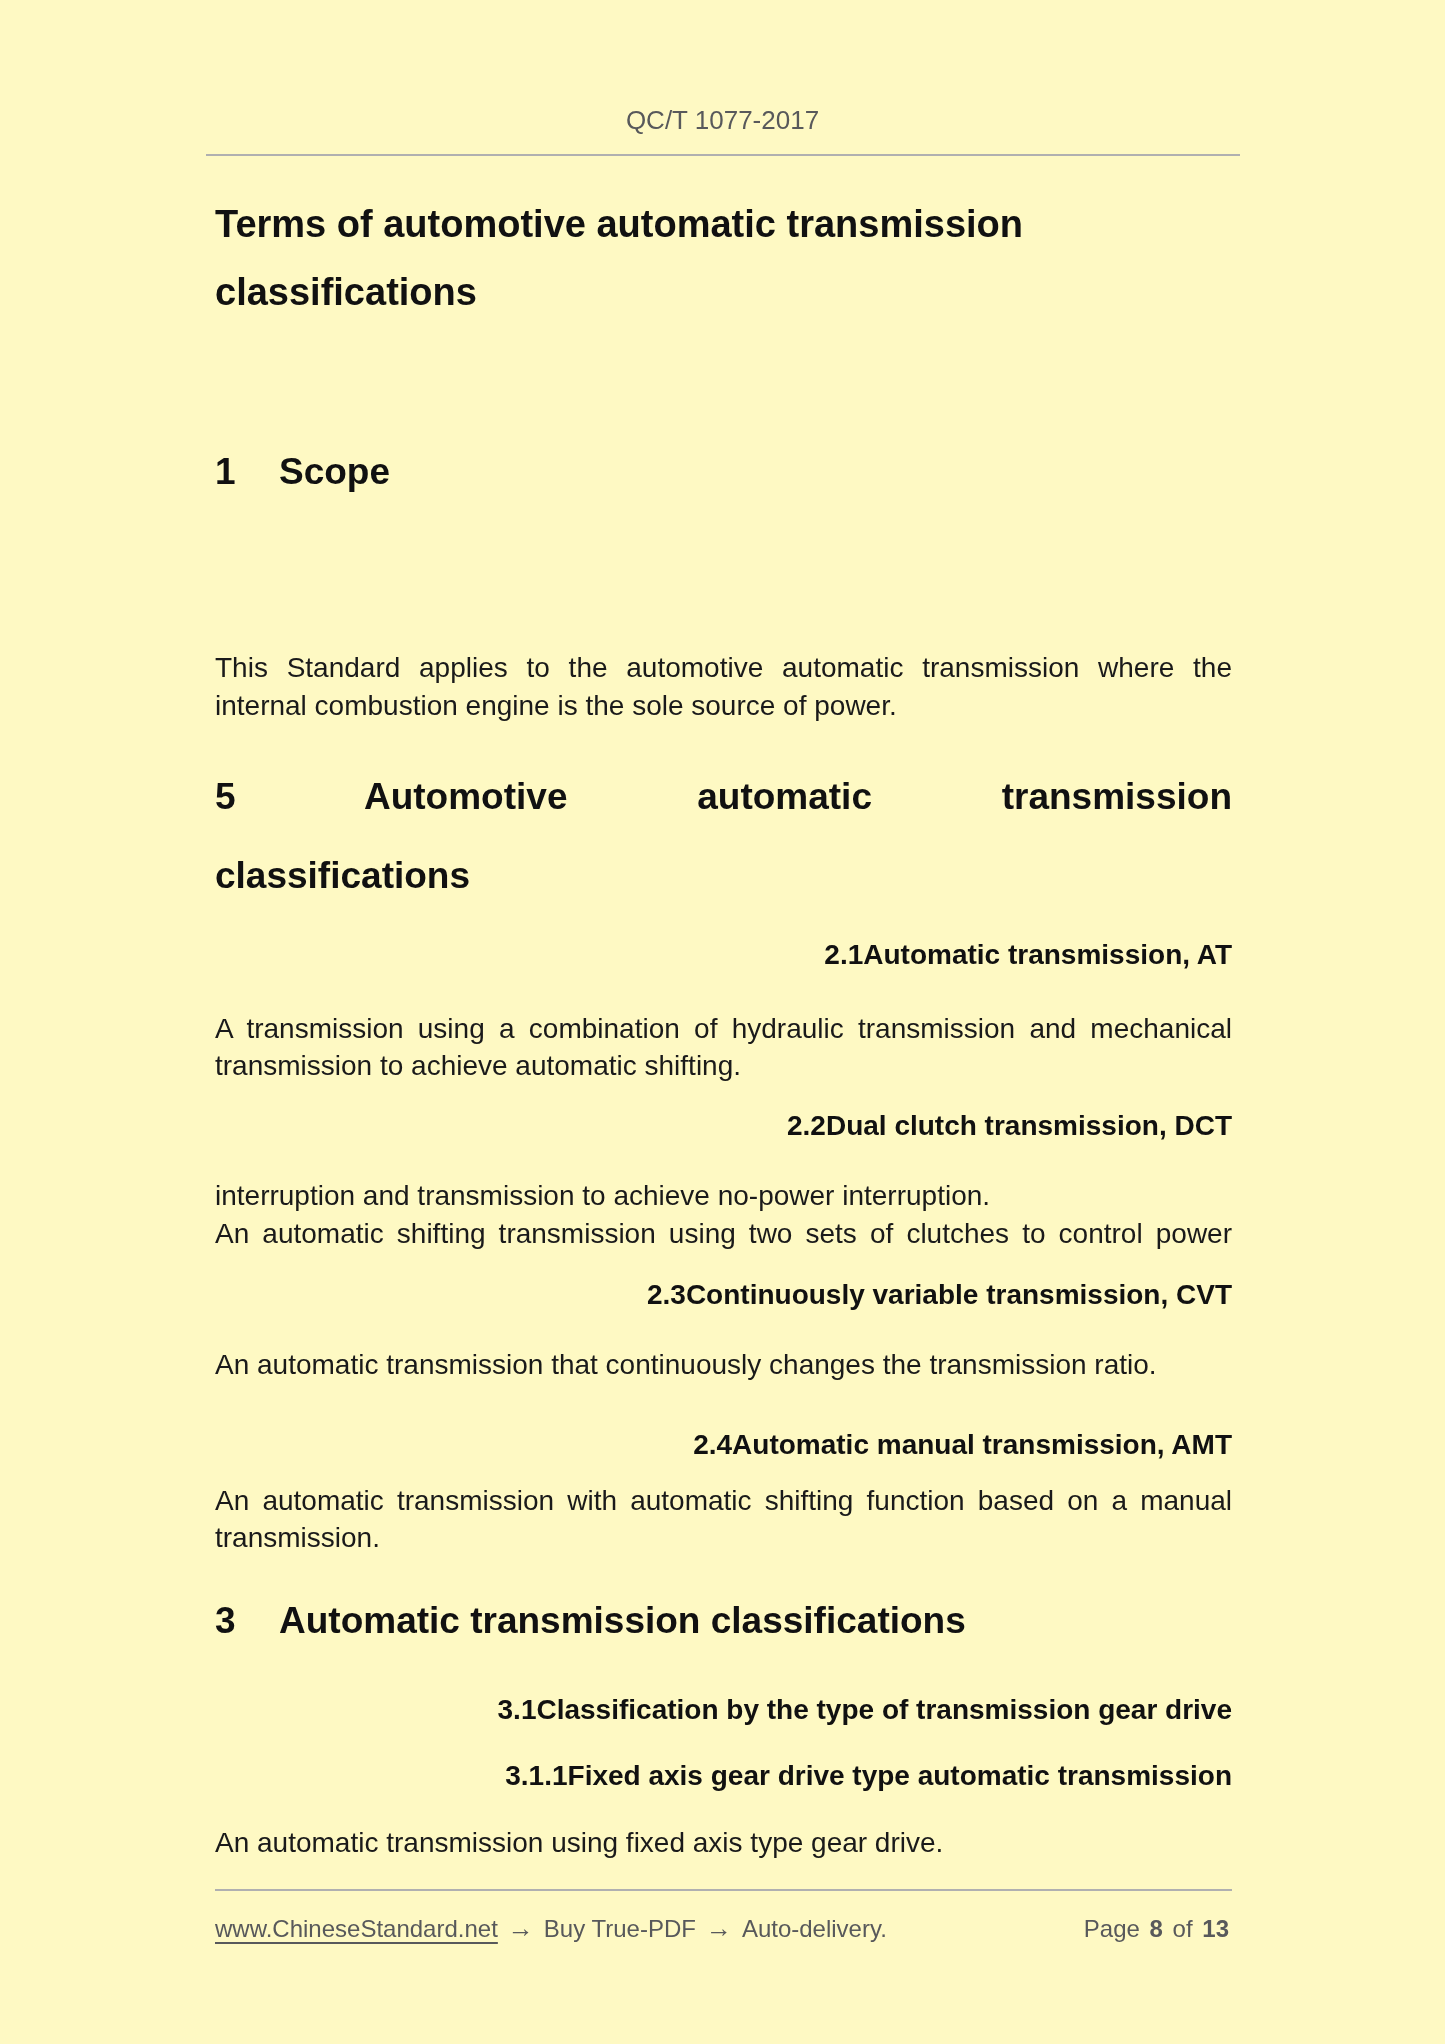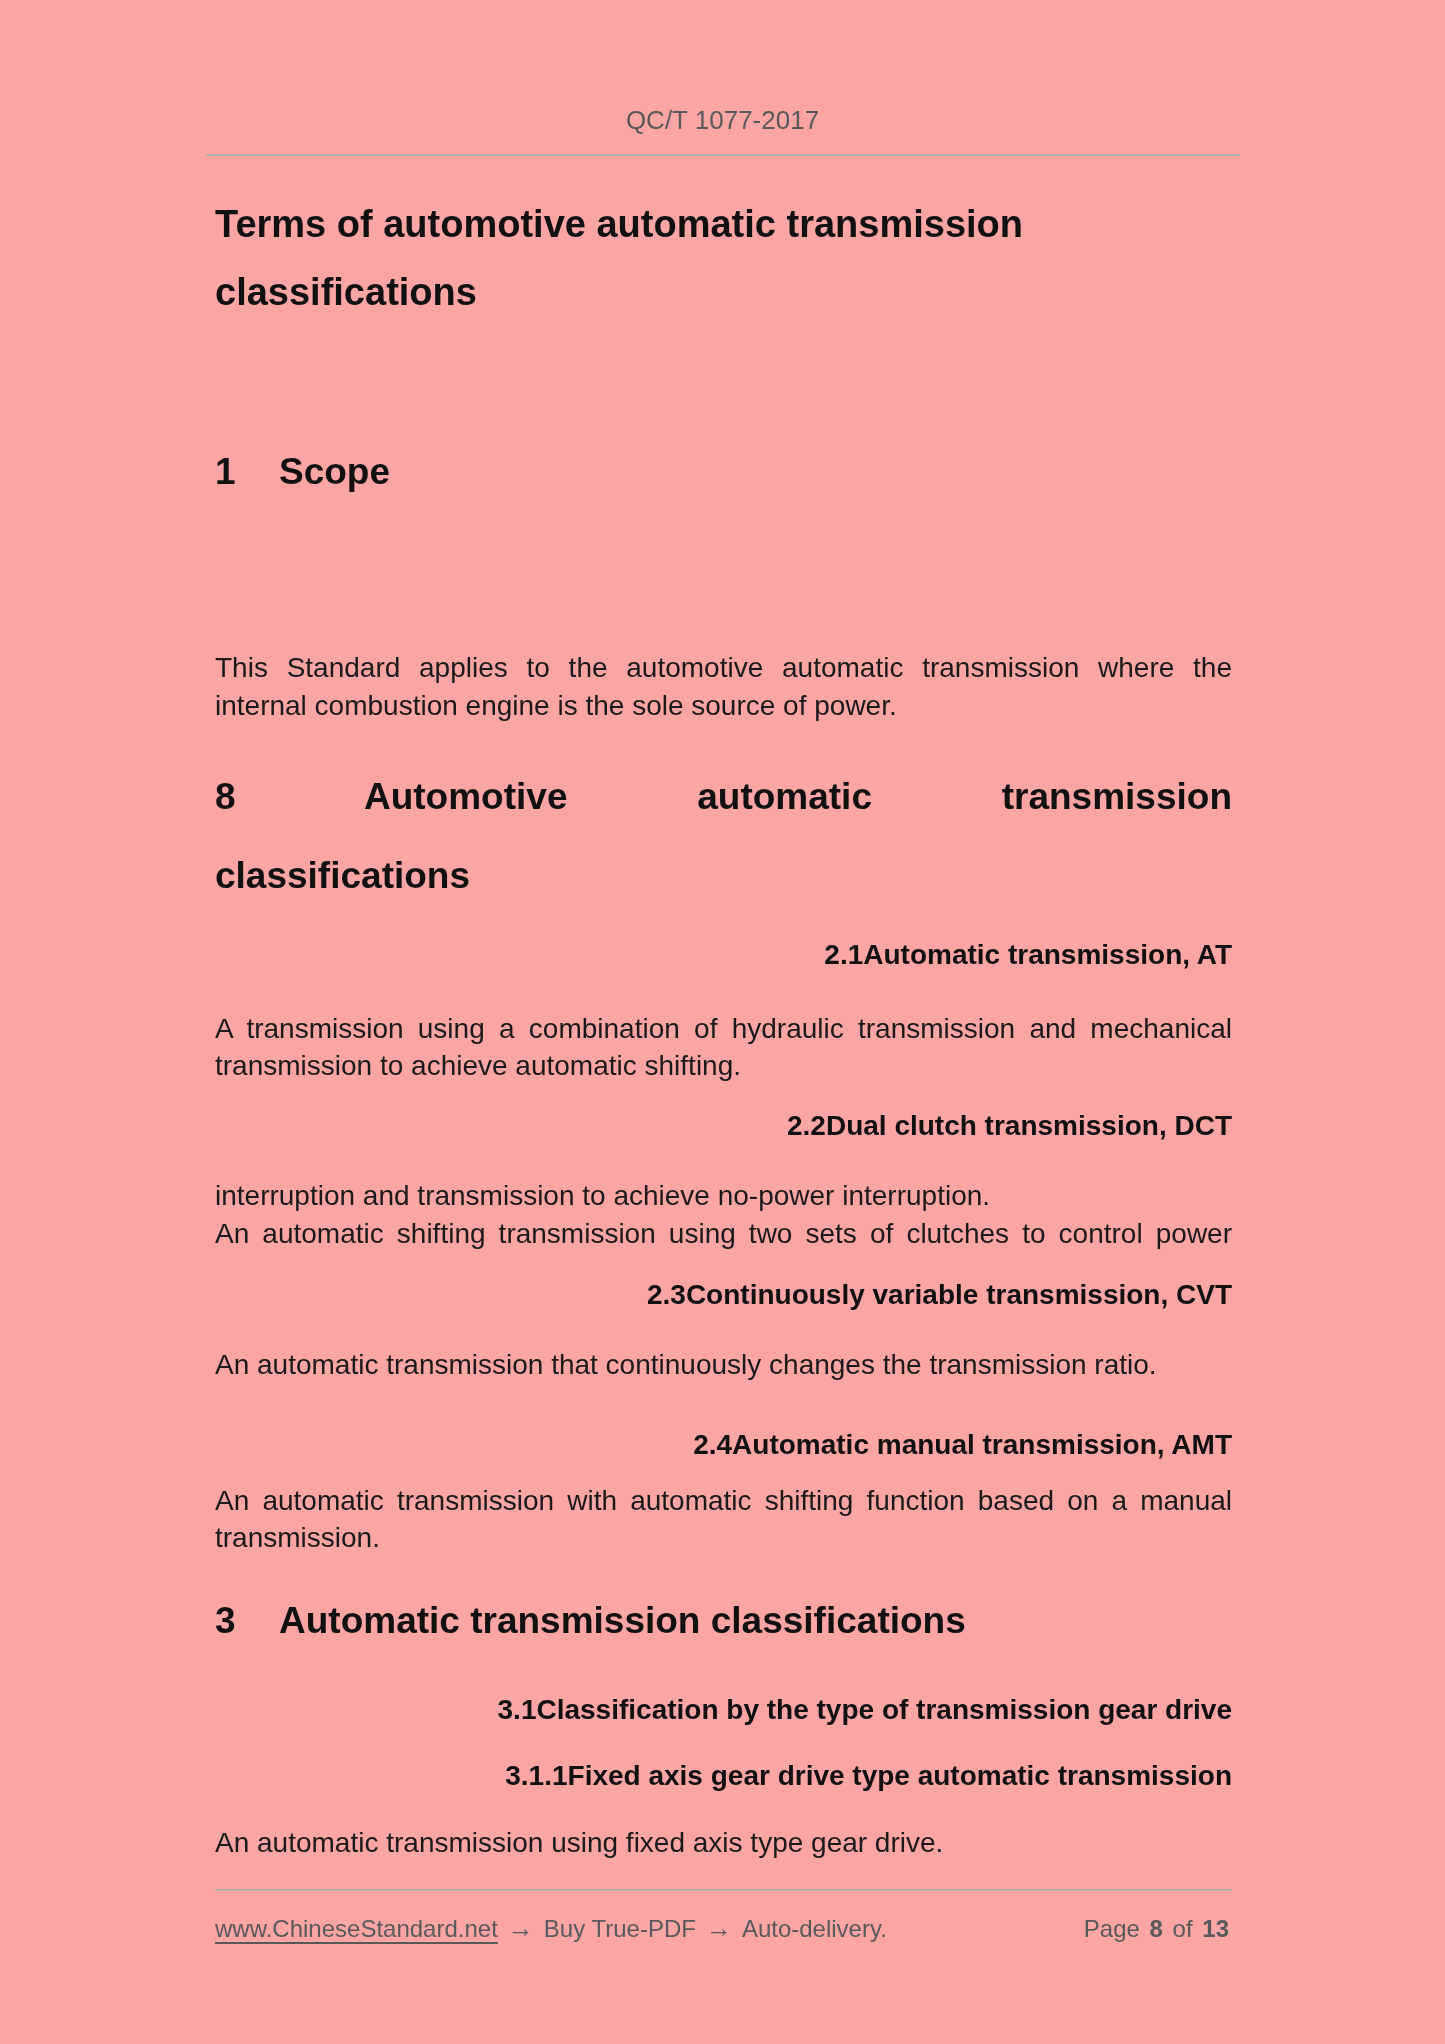--- a/index.html
+++ b/index.html
@@ -1,19 +1,19 @@
 <!DOCTYPE html>
 <html><head>
 <meta charset="utf-8">
 <style>
   html,body{margin:0;padding:0;background:#e9e9e9;}
   .page{
     position:relative;
     width:1445px;height:2044px;
-    background:#fca5a5;
+    background:#fef9c3;
     font-family:"Liberation Sans","DejaVu Sans",sans-serif;
     color:#1a1a1a;
     overflow:hidden;
     margin:0 auto;
   }
   .abs{position:absolute;}
   .col{left:215px;width:1017px;}
   .doc-header{
     left:0;width:1445px;top:100px;line-height:40px;
     text-align:center;font-size:26px;color:#58595b;
@@ -71,21 +71,21 @@
   <div class="abs col h1" style="top:452px;">
     <span class="num-1">1</span><span>Scope</span>
   </div>
 
 
   <div class="abs col para" style="top:649px;">
     <div class="line jline">This Standard applies to the automotive automatic transmission where the</div>
     <div class="line">internal combustion engine is the sole source of power.</div>
   </div>
 
-  <div class="abs col j37" style="top:777px;">8 Automotive automatic transmission</div>
+  <div class="abs col j37" style="top:777px;">5 Automotive automatic transmission</div>
   <div class="abs col h1" style="top:856px;">classifications</div>
 
   <div class="abs col h2" style="top:935px;">
     <span class="num-2">2.1</span><span>Automatic transmission, AT</span>
   </div>
   <div class="abs col para lh37" style="top:1010px;">
     <div class="line jline">A transmission using a combination of hydraulic transmission and mechanical</div>
     <div class="line">transmission to achieve automatic shifting.</div>
   </div>
 

